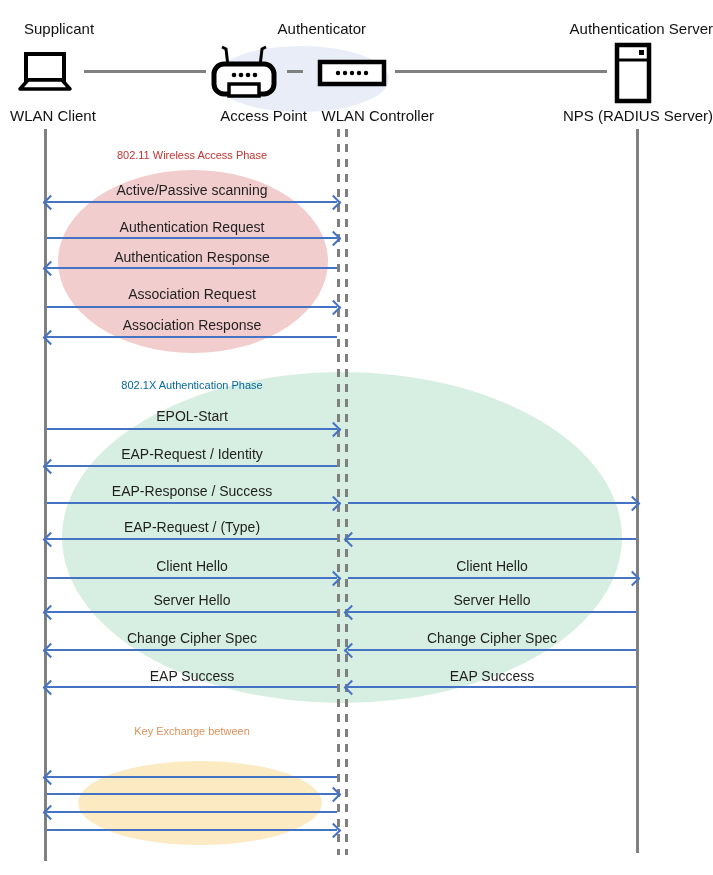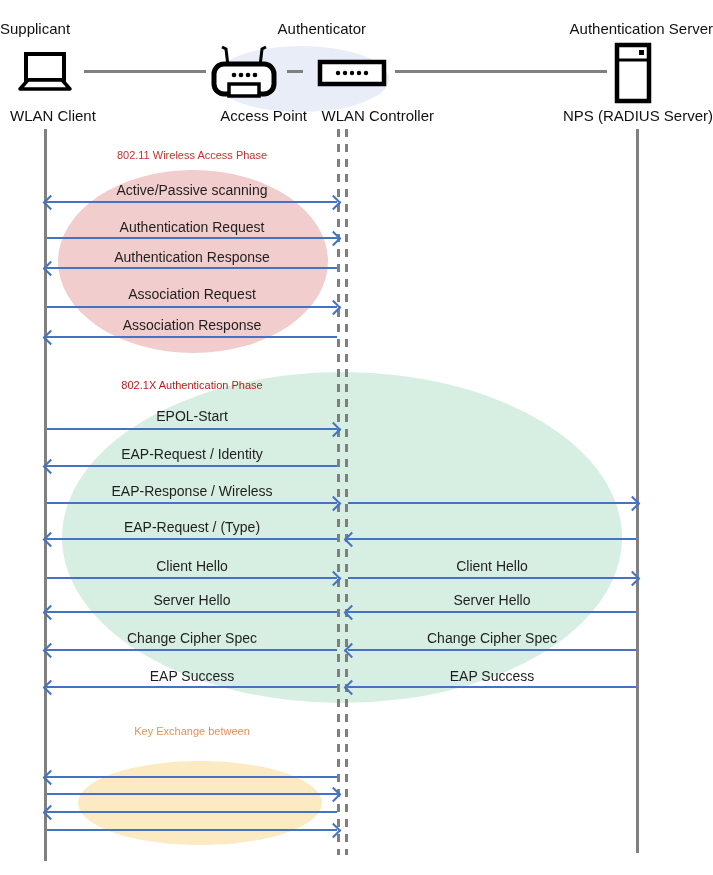--- a/index.html
+++ b/index.html
@@ -29,34 +29,34 @@
   
   .ml{position:absolute;font-size:14px;line-height:17px;text-align:center;color:#1f1f1f;z-index:4;}
   .arrow{position:absolute;height:0;border-top:2.2px solid #4472C4;z-index:3;}
   .hd{position:absolute;width:9px;height:9px;top:-5.8px;
       border-top:2.2px solid #4472C4;border-right:2.2px solid #4472C4;}
   .hd-r{right:-2px;transform:rotate(45deg);}
   .hd-l{left:-2px;transform:rotate(-135deg);}
   
   .ptitle{position:absolute;font-size:11px;line-height:18px;text-align:center;z-index:4;}
   .t-red{color:#C13531;}
-  .t-green{color:#b91c1c;}
+  .t-green{color:#0369a1;}
   .t-orange{color:#E2925C;}
 </style>
 </head>
 <body>
 
 <div id="stage">
 
   <div class="ell ell-blue"></div>
   <div class="ell ell-pink"></div>
   <div class="ell ell-green"></div>
   <div class="ell ell-yellow"></div>
 
-  <div class="role" style="left:0">Supplicant</div>
+  <div class="role" style="left:24px">Supplicant</div>
   <div class="role ctr" style="left:240px;width:126px">Authenticator</div>
   <div class="role ctr" style="left:553px;width:160px">Authentication Server</div>
 
   <div class="conn" style="left:84px;width:122px"></div>
   <div class="conn" style="left:287px;width:16px"></div>
   <div class="conn" style="left:395px;width:212px"></div>
 
   <svg class="icon" style="left:11px;top:52px" width="68" height="40" viewBox="0 0 68 40">
     <rect x="15" y="2" width="38" height="26" fill="#fff" stroke="#000" stroke-width="4"></rect>
     <path d="M9 37 L17 28 H51 L59 37 Z" fill="#fff" stroke="#000" stroke-width="3.5" stroke-linejoin="round"></path>
@@ -131,21 +131,21 @@
   <div class="ml lane-l" style="top:408px">EPOL-Start</div>
   <div class="arrow lane-l" style="top:428px">
       <span class="hd hd-r"></span>
     </div>
 
   <div class="ml lane-l" style="top:446px">EAP-Request / Identity</div>
   <div class="arrow lane-l" style="top:465px">
       <span class="hd hd-l"></span>
     </div>
 
-  <div class="ml lane-l" style="top:483px">EAP-Response / Wireless</div>
+  <div class="ml lane-l" style="top:483px">EAP-Response / Success</div>
   <div class="arrow lane-l" style="top:502px">
       <span class="hd hd-r"></span>
     </div>
   <div class="arrow lane-r" style="top:502px">
       <span class="hd hd-r"></span>
     </div>
 
   <div class="ml lane-l" style="top:519px">EAP-Request / (Type)</div>
   <div class="arrow lane-l" style="top:538px">
       <span class="hd hd-l"></span>

